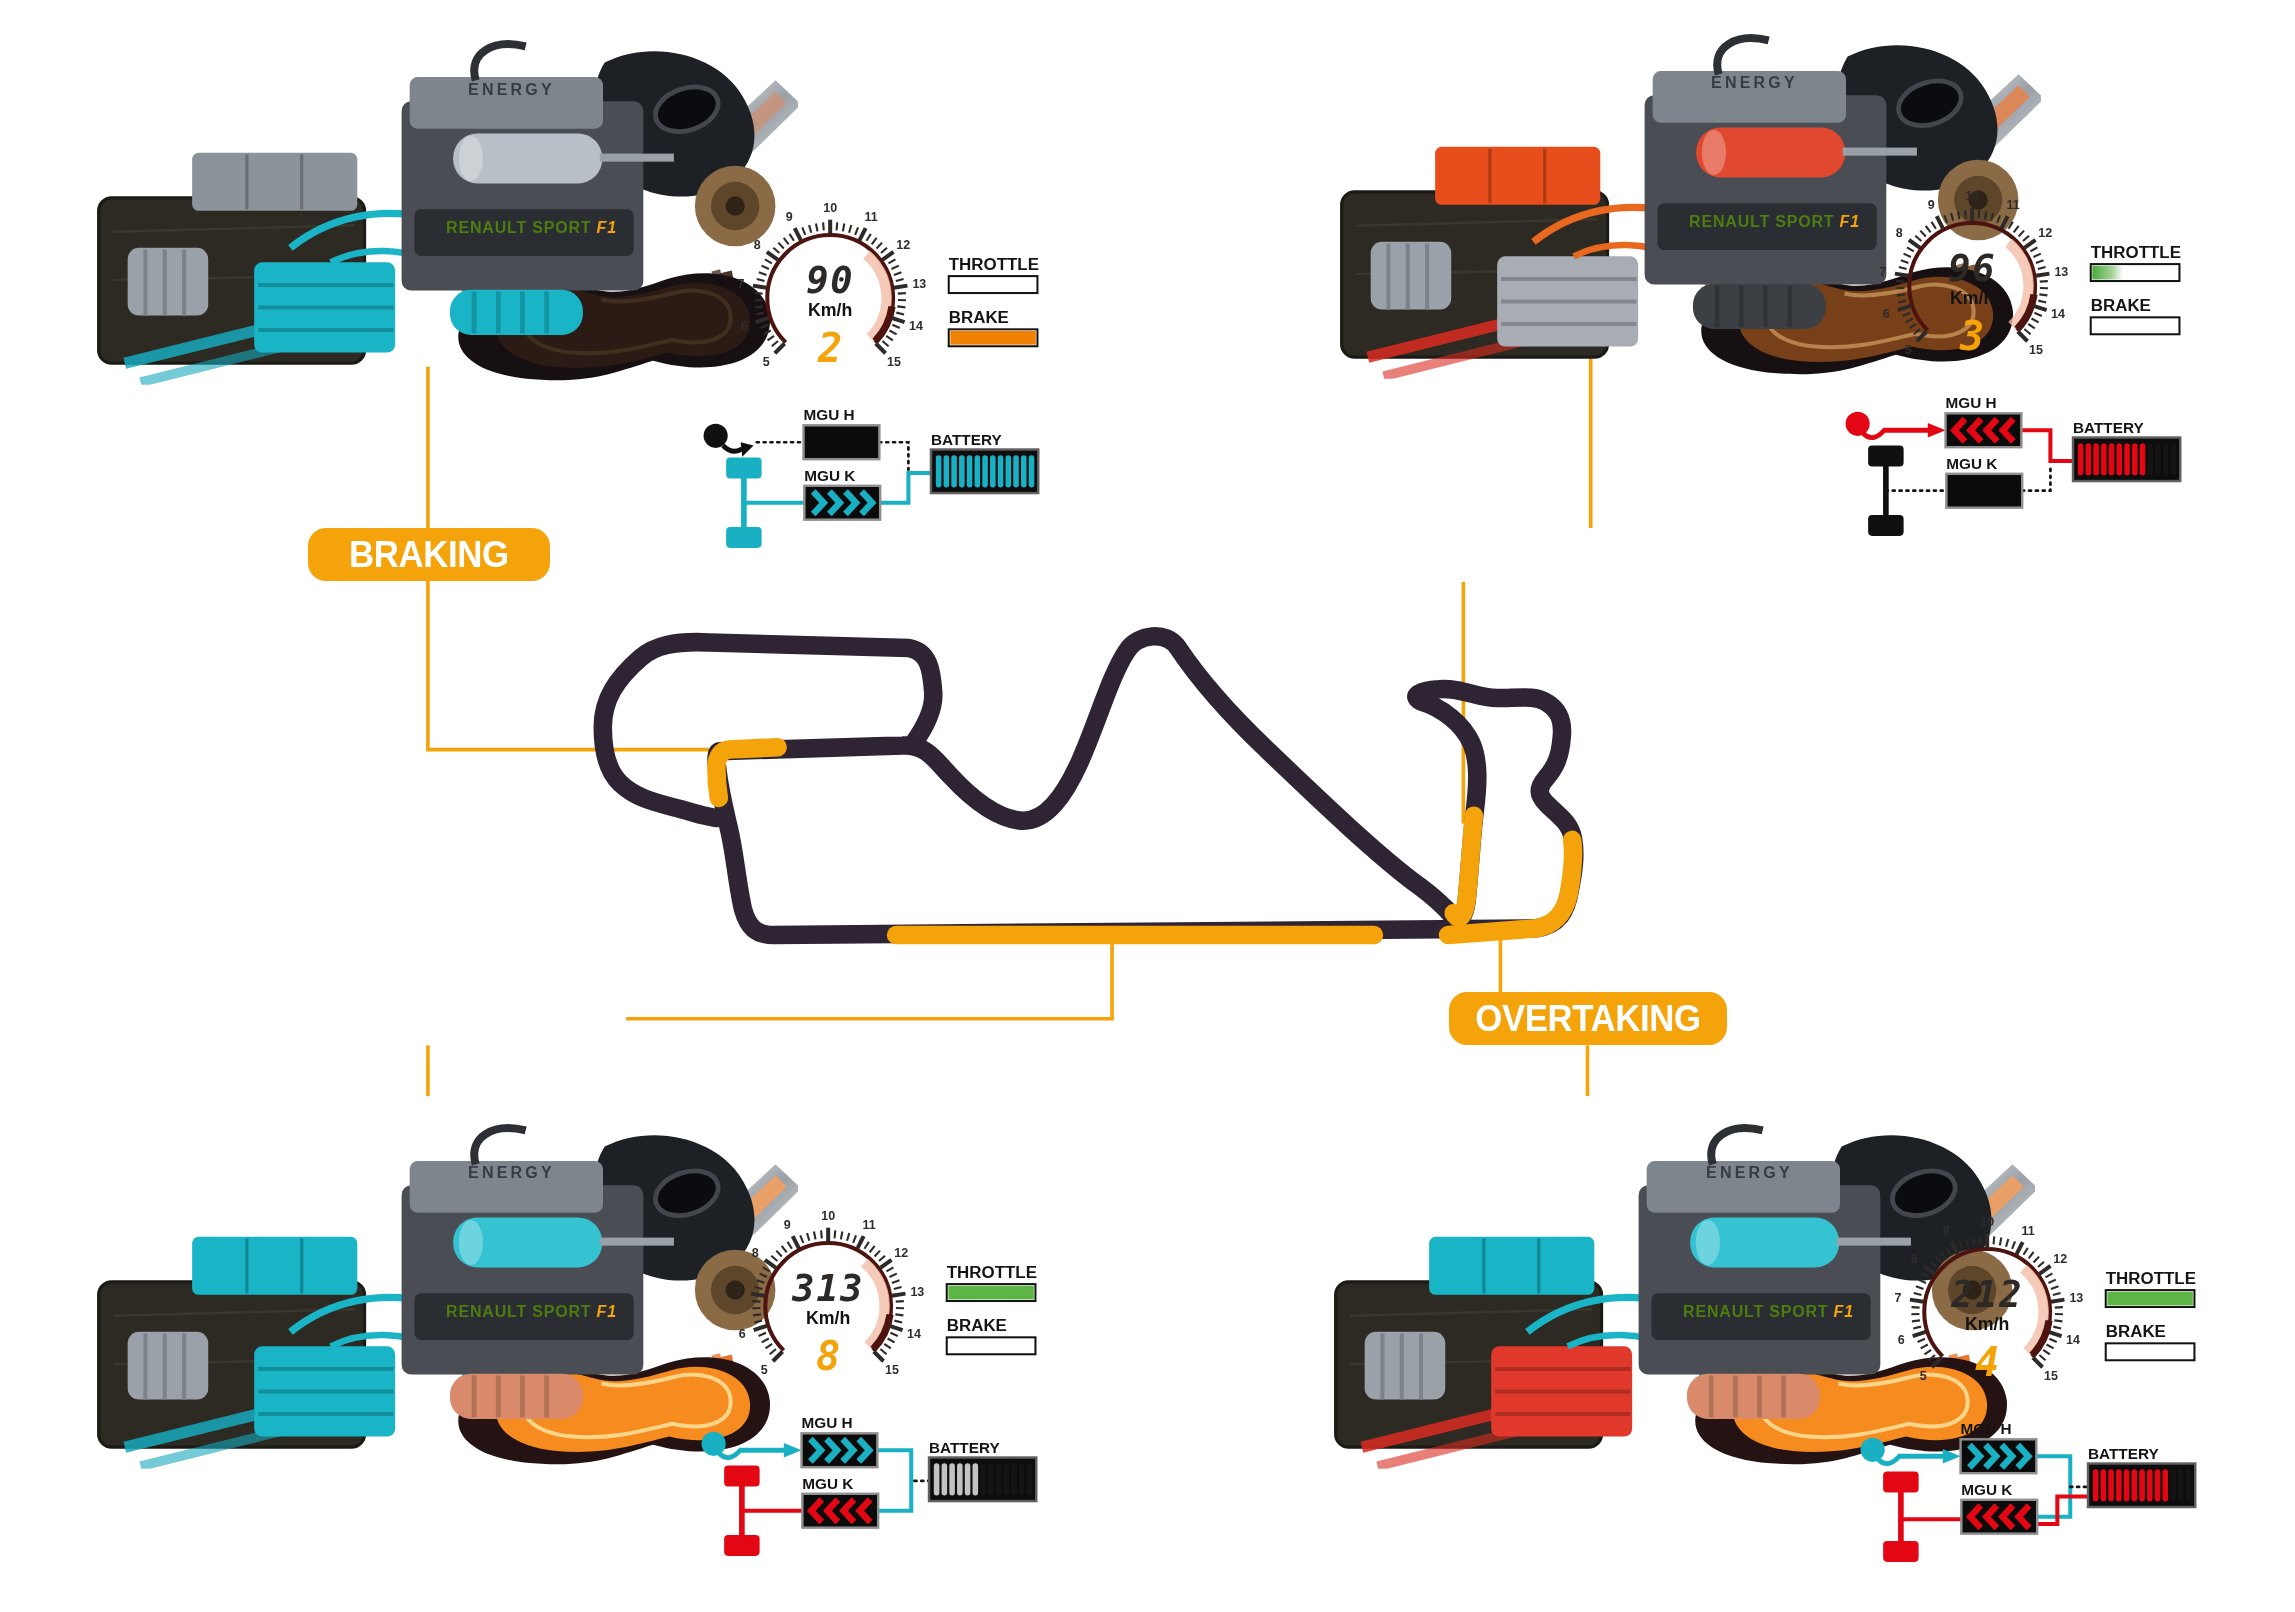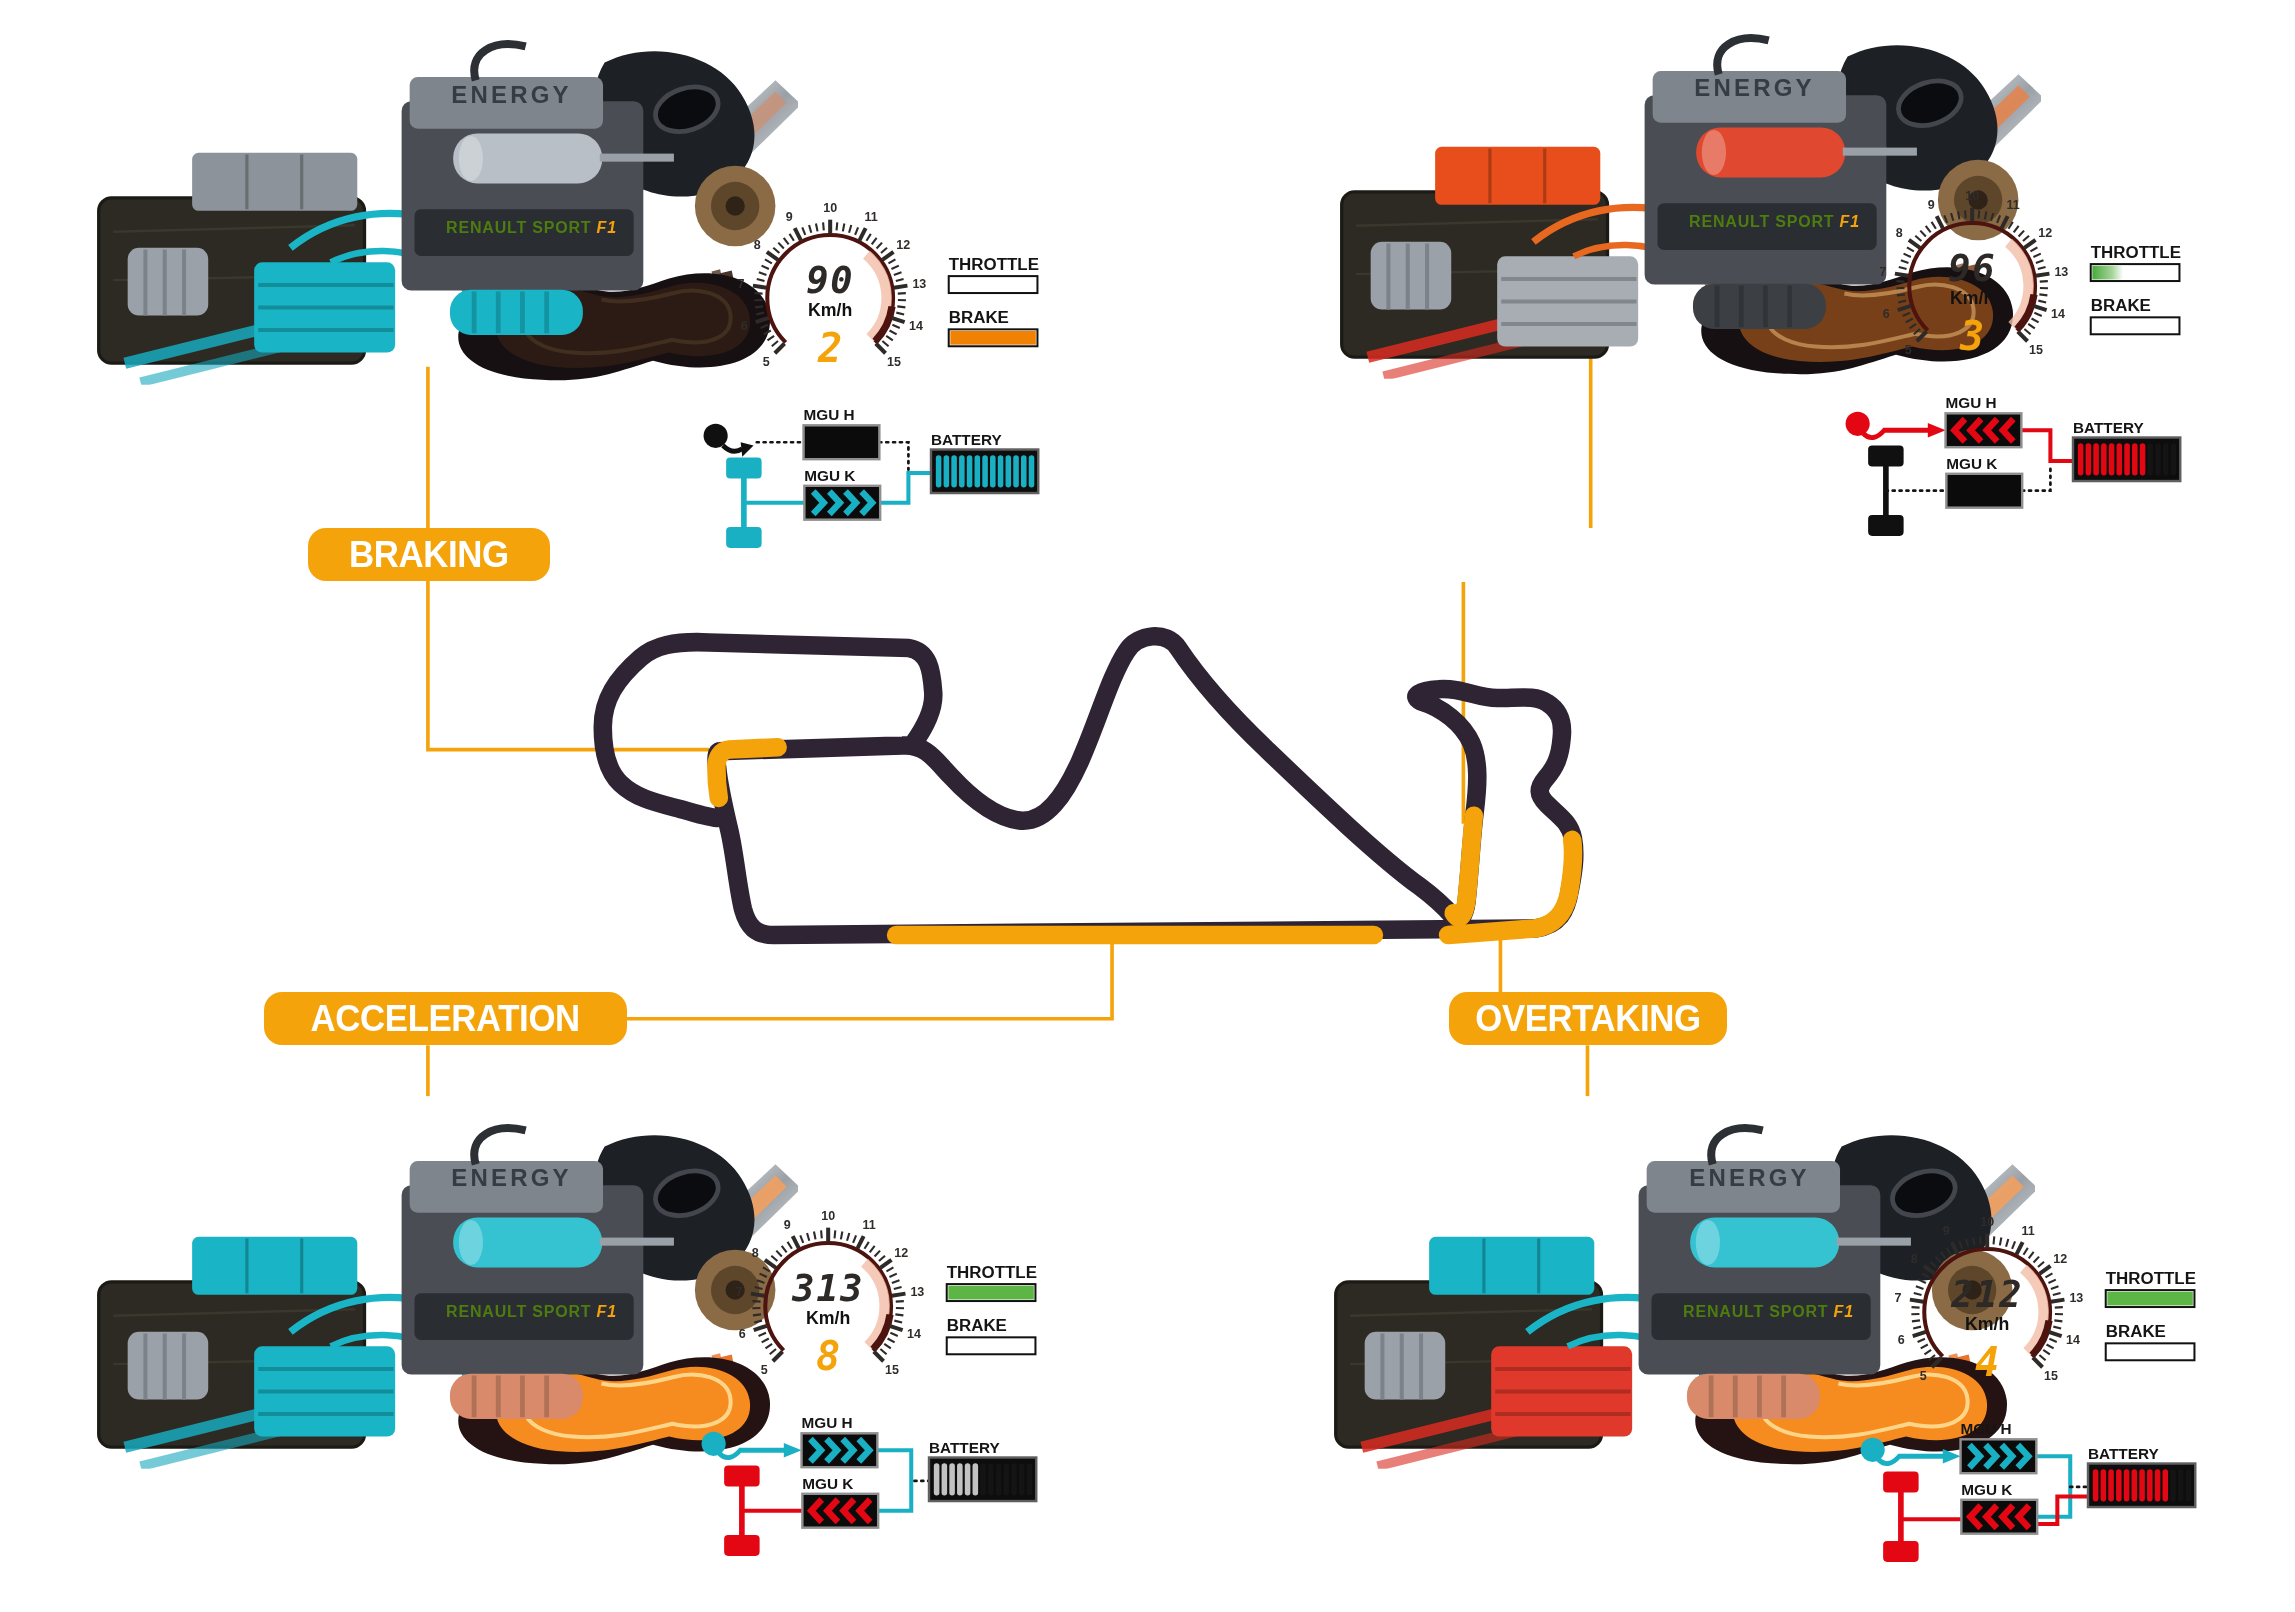--- a/index.html
+++ b/index.html
@@ -4,21 +4,21 @@
 <style>
   html,body{margin:0;padding:0;background:#fff;}
   #page{position:relative;width:2295px;height:1612px;background:#fff;overflow:hidden;
         font-family:"Liberation Sans",sans-serif;}
   .layer{position:absolute;inset:0;}
   .zone{position:absolute;inset:0;}
   svg{position:absolute;overflow:visible;}
   .banner{position:absolute;background:var(--orange);display:flex;align-items:center;justify-content:center;border-radius:18px;}
   .banner span{color:#fff;font-weight:bold;font-size:37px;letter-spacing:-0.4px;transform:scaleX(.94);white-space:nowrap;}
   .engtxt{position:absolute;text-align:center;font-weight:bold;}
-  .energy{font-size:24px;color:#2b3038;opacity:.85;letter-spacing:3.2px;}
+  .energy{font-size:16px;color:#2b3038;opacity:.85;letter-spacing:3.2px;}
   .rsf1{font-size:16px;letter-spacing:0.8px;}
   .rsf1 .w{color:#4d7c0f;} .rsf1 .f1{color:var(--orange);font-style:italic;margin-top:12px;}
   .tickl{font:700 15.5px "Liberation Sans",sans-serif;fill:#2f2c2a;text-anchor:middle;}
   .lblS{font:700 21px "Liberation Sans",sans-serif;fill:#151515;}
   .lblM{font:700 19px "Liberation Sans",sans-serif;fill:#151515;}
   .spd{font:700 46px "DejaVu Sans Mono",monospace;font-style:italic;fill:#2c2926;text-anchor:middle;letter-spacing:2px;}
   .kmh{font:700 22px "Liberation Sans",sans-serif;fill:#121212;text-anchor:middle;}
   .gear{font:700 50px "DejaVu Sans Mono",monospace;font-style:italic;fill:var(--orange);text-anchor:middle;}
   .barframe{fill:#fff;stroke:#111;stroke-width:2.5px;}
   .mgubox{fill:#0b0b0b;stroke:#8f8f8f;stroke-width:3px;}
@@ -393,23 +393,20 @@
   <div class="zone zq2">
     <svg class="engine" style="left:89px;top:1090px" width="709" height="379" viewBox="0 0 880 470">
         <use href="#engineSym"></use>
       </svg>
     <div class="engtxt energy" style="left:451px;top:1164px;width:121px">ENERGY</div>
     <div class="engtxt rsf1" style="left:439px;top:1303px;width:185px">
       <span class="w">RENAULT</span>
       <span class="w">SPORT</span>
       <span class="f1">F1</span>
     </div>
-    <div class="banner" style="left:264px;top:992px;width:363px;height:53px">
-      <span>ACCELERATION</span>
-    </div>
     <svg style="left:695px;top:1197px" width="347" height="371" viewBox="0 0 430 460">
       <g transform="translate(165,135)">
         <path class="arc" stroke-width="5" d="M -55.2 55.2 A 78 78 0 1 1 55.2 55.2"></path>
         <path d="M 45 -53.6 A 70 70 0 0 1 49.5 49.5" stroke="#f3bda6" stroke-width="13" fill="none" opacity=".8"></path>
         <path d="M 76.7 10.8 A 77.5 77.5 0 0 1 55.7 53.8" stroke="#4d130f" stroke-width="9" fill="none"></path>
         <g>
             <line x1="-56.6" y1="56.6" x2="-68.6" y2="68.6" stroke="#2d2a28" stroke-width="5"></line>
             <line x1="-64.7" y1="53.5" x2="-72.4" y2="59.9" stroke="#2d2a28" stroke-width="2.6"></line>
             <line x1="-69.5" y1="47.2" x2="-77.7" y2="52.8" stroke="#2d2a28" stroke-width="2.6"></line>
             <line x1="-73.6" y1="40.5" x2="-82.4" y2="45.3" stroke="#2d2a28" stroke-width="2.6"></line>

